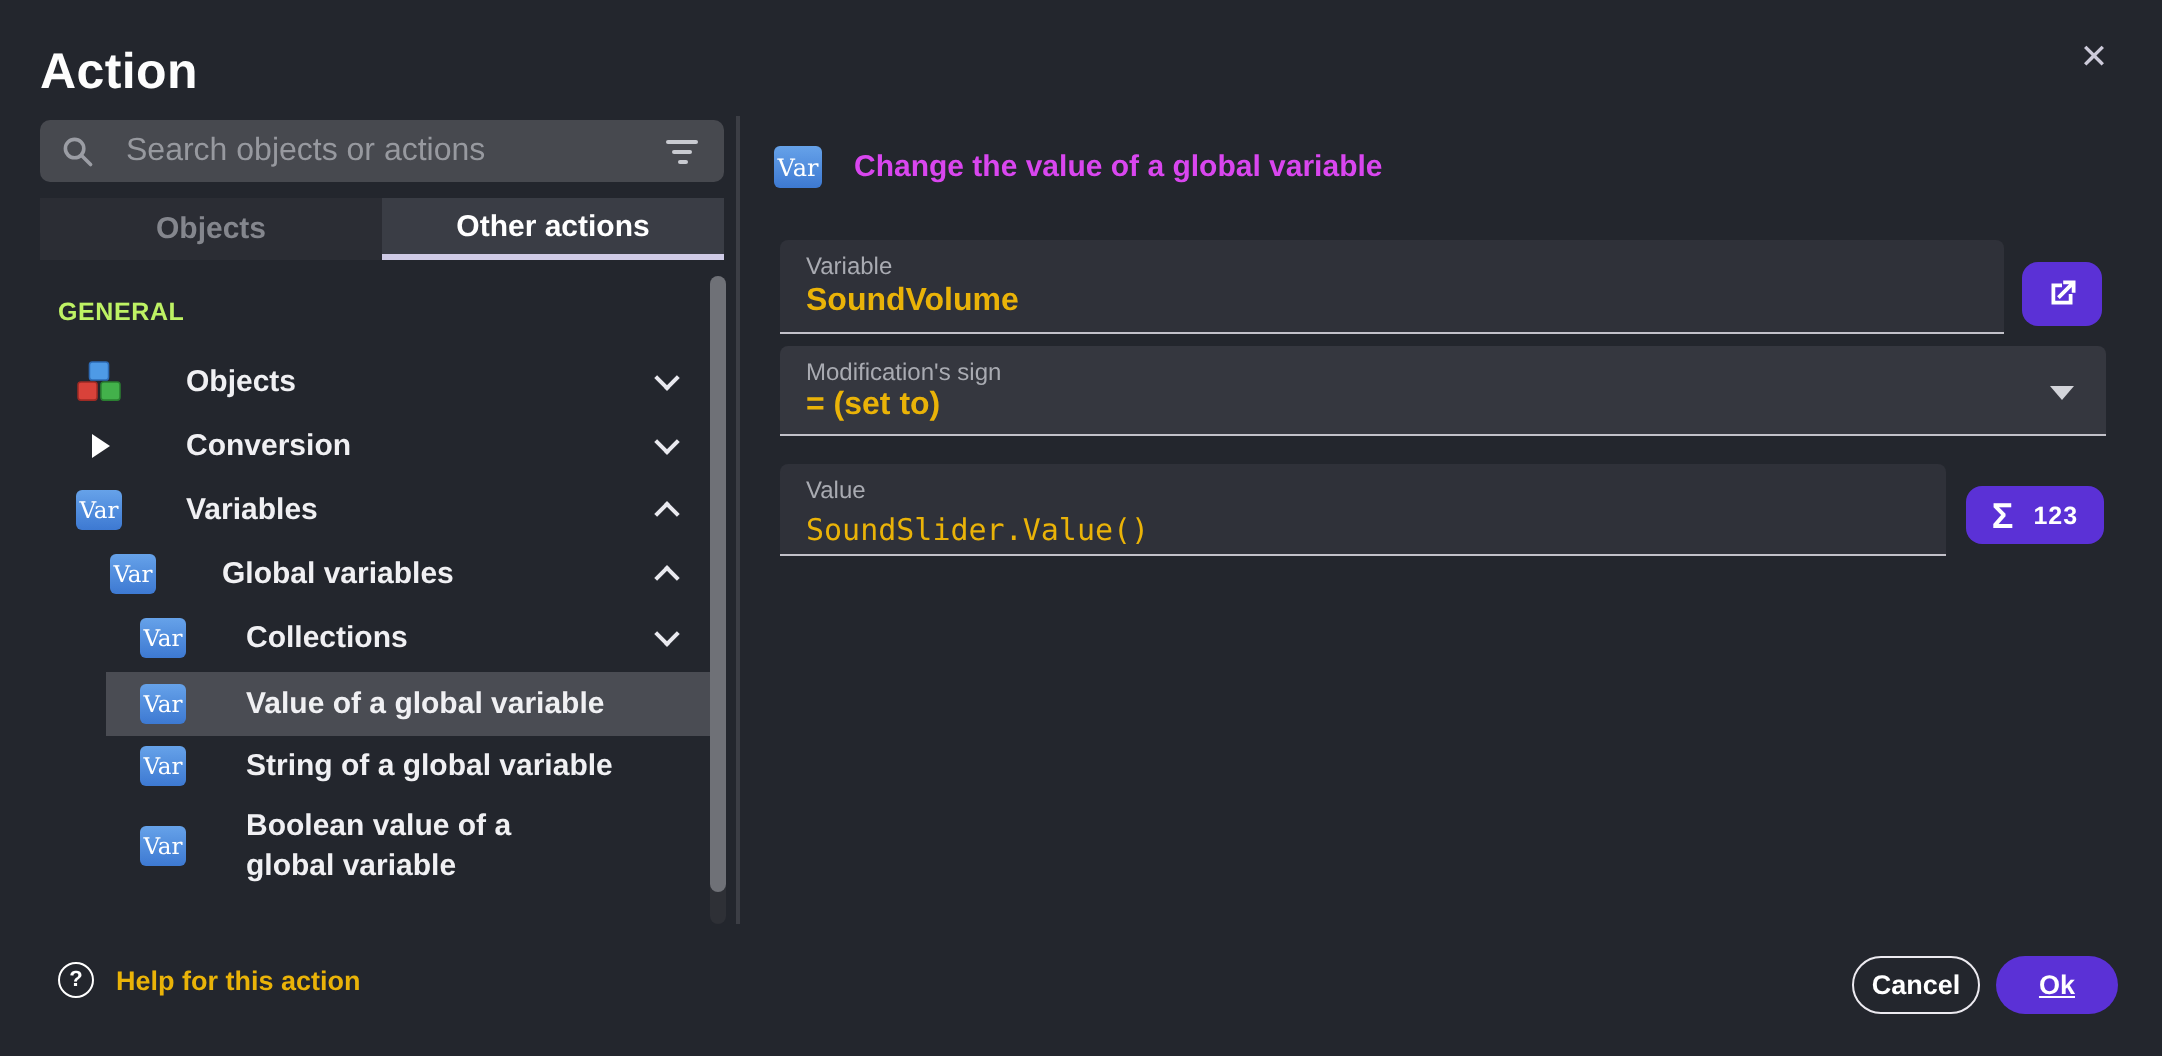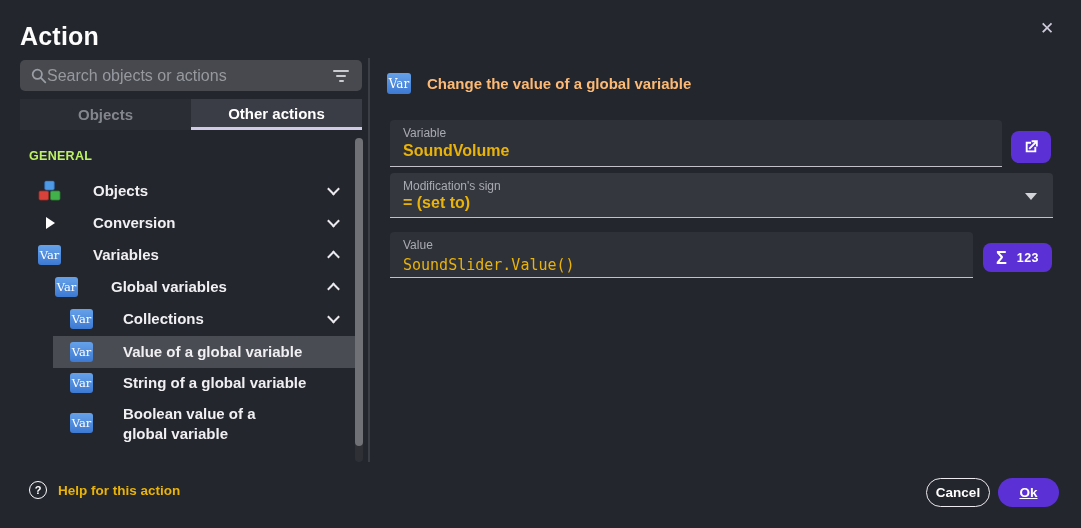--- a/index.html
+++ b/index.html
@@ -14,21 +14,21 @@
   .dialog { position:absolute; inset:0; }
 
   
   .title { position:absolute; left:20px; top:22px; font-size:25px; font-weight:700; color:#fdfdfd; letter-spacing:.2px; }
   .close-btn { position:absolute; left:1032px; top:13px; width:30px; height:30px;
     display:flex; align-items:center; justify-content:center;
     color:#cdcbda; font-size:17px; cursor:pointer; background:none; border:none; }
 
   
   .searchbar { position:absolute; left:20px; top:60px; width:342px; height:31px;
-    background:#47494f; border-radius:5px; display:flex; align-items:center; padding:0 11px; gap:0; }
+    background:#47494f; border-radius:5px; display:flex; align-items:center; padding:0 11px; gap:16px; }
   .searchbar input { flex:1; background:transparent; border:none; outline:none;
     color:#e9e9ed; font-size:16px; font-family:"Liberation Sans", sans-serif; }
   .searchbar input::placeholder { color:#97999f; }
   .filter-icon { display:flex; flex-direction:column; align-items:center; gap:3px; cursor:pointer; padding:4px 2px; }
   .filter-icon i { display:block; height:2px; background:#c9cbd1; border-radius:1px; }
   .filter-icon i:nth-child(1){ width:16px; } .filter-icon i:nth-child(2){ width:10px; } .filter-icon i:nth-child(3){ width:5px; }
 
   
   .tabs { position:absolute; left:20px; top:99px; width:342px; height:31px; display:flex; }
   .tab { flex:1; display:flex; align-items:center; justify-content:center;
@@ -58,21 +58,21 @@
     display:inline-flex; align-items:center; justify-content:center; }
   .tri-icon { width:0; height:0; border-left:9px solid #ffffff; border-top:6px solid transparent; border-bottom:6px solid transparent; }
 
   .scrollbar { position:absolute; left:355px; top:138px; width:8px; height:324px; background:#2e3036; border-radius:4px; }
   .scrollbar .thumb { position:absolute; top:0; left:0; width:8px; height:308px; background:#6f7177; border-radius:4px; cursor:pointer; }
   .divider { position:absolute; left:368px; top:58px; width:2px; height:404px; background:#3c3e45; }
 
   
   .panel-head { position:absolute; left:387px; top:73px; display:flex; align-items:center; gap:16px; }
   .panel-head .var-badge { width:24px; height:21px; font-size:12px; }
-  .panel-head .ptitle { font-size:15px; font-weight:700; color:#fdba74; }
+  .panel-head .ptitle { font-size:15px; font-weight:700; color:#d946ef; }
 
   .field { position:absolute; background:#2f3139; border-bottom:1px solid #c2c1c9; border-radius:4px 4px 0 0; }
   .field .flabel { position:absolute; left:13px; top:6px; font-size:12px; color:#a9abb2; }
   .field .fvalue { position:absolute; left:13px; top:22px; font-size:16px; font-weight:700; color:#eab308; white-space:nowrap; }
   .field-variable { left:390px; top:120px; width:612px; height:47px; }
   .field-sign     { left:390px; top:173px; width:663px; height:45px; background:#35373f; cursor:pointer; }
   .field-sign .fvalue { top:21px; }
   .field-value    { left:390px; top:232px; width:583px; height:46px; }
   .field-value .fvalue { font-family:"DejaVu Sans Mono", monospace; font-weight:400; font-size:15px; top:24px; }
   .caret { position:absolute; right:16px; top:20px; width:0; height:0;

